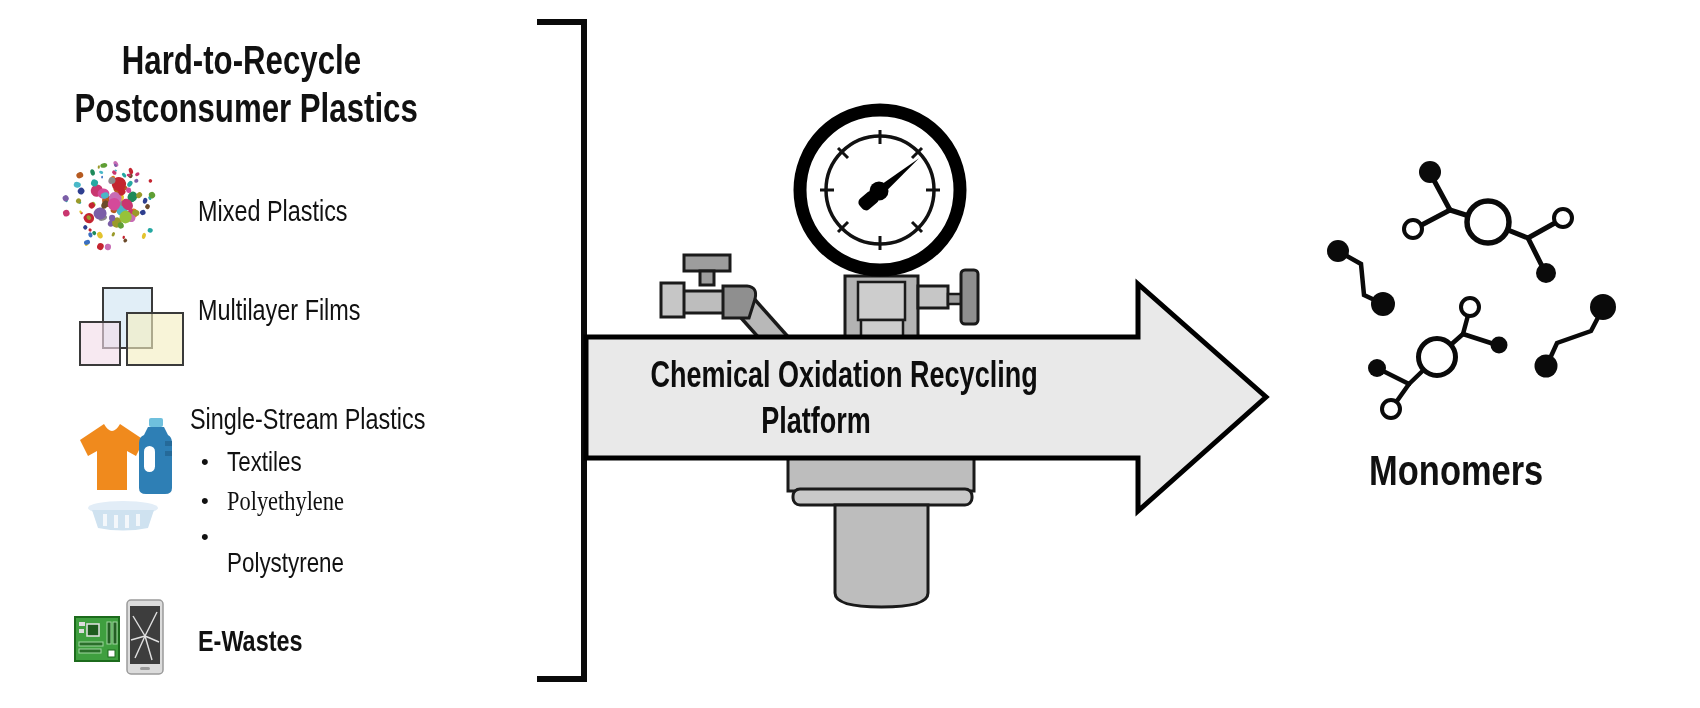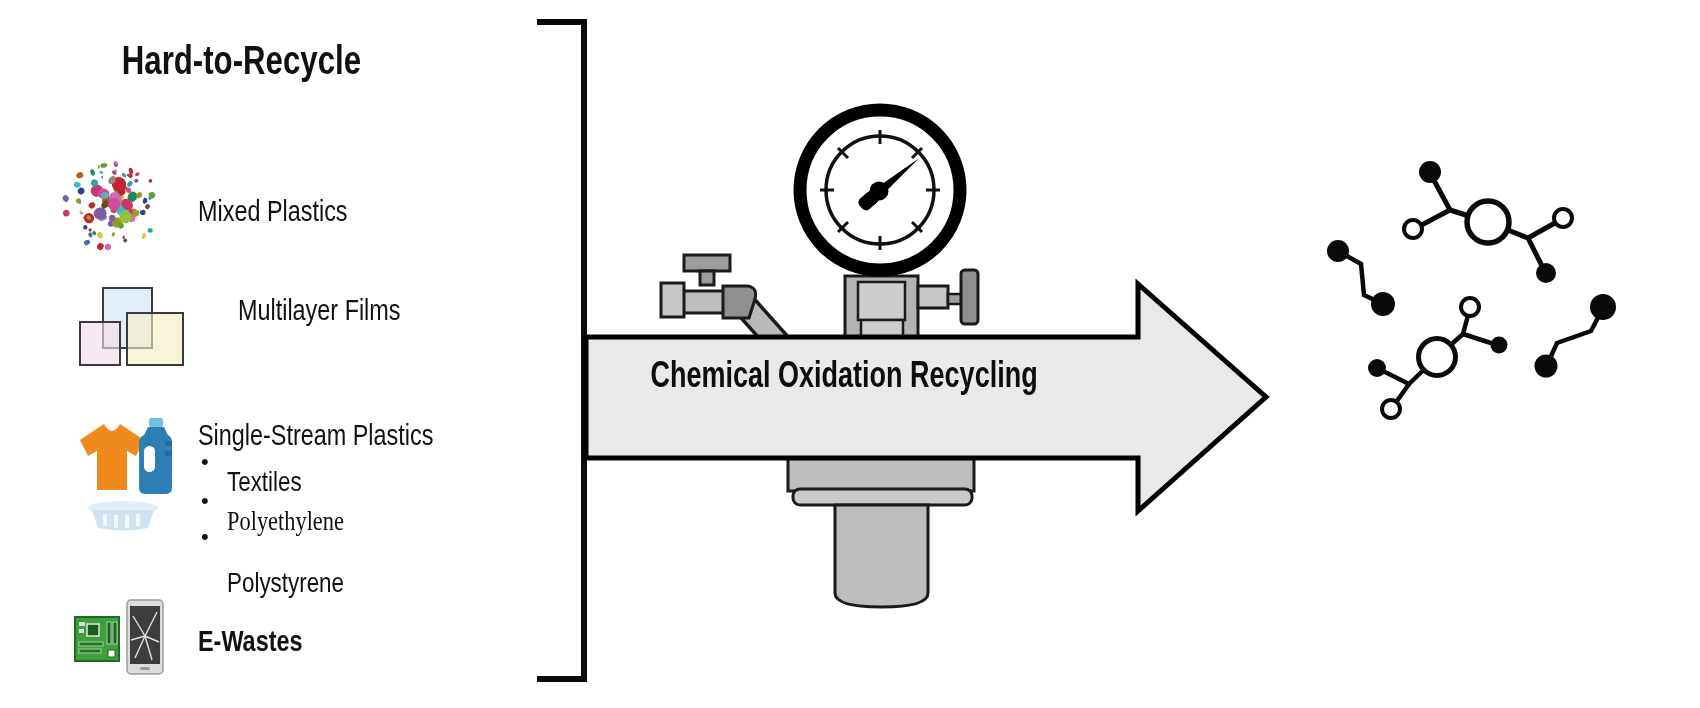--- a/index.html
+++ b/index.html
@@ -8,32 +8,33 @@
   .abs{position:absolute;}
   
   .h-title{font-weight:bold;font-size:40px;line-height:48px;text-align:center;white-space:nowrap;}
   .h-title .cond{display:inline-block;transform:scaleX(.78);transform-origin:center;}
   .arrow-title{font-weight:bold;font-size:36px;line-height:46px;text-align:center;white-space:nowrap;color:#0d0d0d;}
   .arrow-title .cond{display:inline-block;transform:scaleX(.75);transform-origin:center;}
   .r-title{font-weight:bold;font-size:42px;line-height:46px;text-align:center;white-space:nowrap;}
   .r-title .cond{display:inline-block;transform:scaleX(.82);transform-origin:center;}
   .row-label{font-size:30px;line-height:34px;white-space:nowrap;}
   .row-label .cond{display:inline-block;transform:scaleX(.78);transform-origin:left center;}
-  .bullet-label{font-size:28px;line-height:30px;white-space:nowrap;margin-top:20px;}
+  .bullet-label{font-size:28px;line-height:30px;white-space:nowrap;}
   .bullet-label .cond{display:inline-block;transform:scaleX(.8);transform-origin:left center;}
   .bullet-dot{font-size:22px;line-height:30px;}
   .blackline{background:#0a0a0a;}
 </style>
 </head>
 <body>
 
 <div class="canvas">
 
   <div class="abs h-title" style="left:26px;top:36px;width:430px;">
     <div><span class="cond">Hard-to-Recycle</span></div>
+    <div><span class="cond">Postconsumer Plastics</span></div>
   </div>
 
   <svg class="abs" style="left:55px;top:158px;" width="112" height="100" viewBox="0 0 112 100">
       <g>
         <ellipse cx="26.1" cy="33.1" rx="3.4" ry="3.2" transform="rotate(136 26.1 33.1)" fill="#2e3f8f"></ellipse>
         <ellipse cx="38.7" cy="46.0" rx="2.4" ry="1.7" transform="rotate(52 38.7 46.0)" fill="#96c23a"></ellipse>
         <ellipse cx="46.2" cy="14.3" rx="2.1" ry="1.5" transform="rotate(19 46.2 14.3)" fill="#49b8c8"></ellipse>
         <ellipse cx="82.3" cy="16.2" rx="2.3" ry="1.7" transform="rotate(151 82.3 16.2)" fill="#c9366f"></ellipse>
         <ellipse cx="60.9" cy="5.9" rx="3.1" ry="2.1" transform="rotate(61 60.9 5.9)" fill="#c86cb4"></ellipse>
         <ellipse cx="78.5" cy="55.2" rx="4.6" ry="4.6" transform="rotate(49 78.5 55.2)" fill="#e07a22"></ellipse>
@@ -124,21 +125,21 @@
       </g>
     </svg>
   <div class="abs row-label" style="left:198px;top:194px;">
     <span class="cond">Mixed Plastics</span></div>
 
   <svg class="abs" style="left:75px;top:283px;" width="115" height="85" viewBox="0 0 115 85">
     <rect x="28" y="5" width="49" height="60" fill="#cfe3f2" fill-opacity=".62" stroke="#3a3a3a" stroke-width="2"></rect>
     <rect x="52" y="30" width="56" height="52" fill="#f3edc0" fill-opacity=".62" stroke="#3a3a3a" stroke-width="2"></rect>
     <rect x="5" y="39" width="40" height="43" fill="#f2dce8" fill-opacity=".62" stroke="#3a3a3a" stroke-width="2"></rect>
   </svg>
-  <div class="abs row-label" style="left:198px;top:293px;margin-left:40px;">
+  <div class="abs row-label" style="left:198px;top:293px;">
     <span class="cond">Multilayer Films</span></div>
 
   <svg class="abs" style="left:60px;top:410px;" width="120" height="125" viewBox="0 0 120 125">
     <path d="M20,30 L44,14 Q52,28 60,14 L84,30 L76,46 L67,41 L67,80 L37,80 L37,41 L28,46 Z" fill="#f08a1d"></path>
     <g>
       <rect x="89" y="8" width="14" height="9" rx="2" fill="#6fc0dd"></rect>
       <path d="M88,17 L104,17 L108,25 Q112,27 112,33 L112,78 Q112,84 105,84 L86,84 Q79,84 79,78 L79,33 Q79,27 84,25 Z" fill="#2e7fb5"></path>
       <rect x="105" y="31" width="7" height="5" fill="#256a99"></rect>
       <rect x="105" y="41" width="7" height="5" fill="#256a99"></rect>
       <rect x="84" y="36" width="11" height="26" rx="5.5" fill="#ffffff"></rect>
@@ -147,21 +148,21 @@
       <ellipse cx="63" cy="98" rx="35" ry="7" fill="#e2edf7"></ellipse>
       <path d="M32,100 L94,100 L88,118 Q63,123 38,118 Z" fill="#cfe2f0"></path>
       <g stroke="#ffffff" stroke-width="4" opacity=".75">
         <line x1="45" y1="104" x2="45" y2="116"></line>
           <line x1="56" y1="105" x2="56" y2="118"></line>
         <line x1="67" y1="105" x2="67" y2="118"></line>
           <line x1="78" y1="104" x2="78" y2="116"></line>
       </g>
     </g>
   </svg>
-  <div class="abs row-label" style="left:198px;top:402px;margin-top:16px;">
+  <div class="abs row-label" style="left:190px;top:402px;">
     <span class="cond">Single-Stream Plastics</span></div>
   <div class="abs bullet-dot" style="left:201px;top:447px;">•</div>
   <div class="abs bullet-label" style="left:227px;top:447px;">
     <span class="cond">Textiles</span></div>
   <div class="abs bullet-dot" style="left:201px;top:486px;">•</div>
   <div class="abs bullet-label" style="left:227px;top:486px;font-family:Liberation Serif, serif;">
     <span class="cond">Polyethylene</span></div>
   <div class="abs bullet-dot" style="left:201px;top:522px;">•</div>
   <div class="abs bullet-label" style="left:227px;top:548px;">
     <span class="cond">Polystyrene</span></div>
@@ -245,20 +246,21 @@
       <rect x="788" y="440" width="186" height="51" fill="#bdbdbd" stroke="#1a1a1a" stroke-width="3"></rect>
       <rect x="793" y="489" width="179" height="16" rx="7" fill="#c9c9c9" stroke="#1a1a1a" stroke-width="3"></rect>
       <path d="M835,505 h93 v88 q0,14 -46.5,14 q-46.5,0 -46.5,-14 z" fill="#bdbdbd" stroke="#1a1a1a" stroke-width="3"></path>
     </g>
 
     <polygon points="586,337 1138,337 1138,284 1266,397 1138,511 1138,458 586,458" fill="#e9e9e9" stroke="#000000" stroke-width="5"></polygon>
   </svg>
 
   <div class="abs arrow-title" style="left:586px;top:352px;width:460px;">
     <div><span class="cond">Chemical Oxidation Recycling</span></div>
+    <div><span class="cond">Platform</span></div>
   </div>
 
   <svg class="abs" style="left:1310px;top:150px;" width="340" height="270" viewBox="1310 150 340 270">
     <g stroke="#0a0a0a" stroke-width="5" stroke-linecap="round">
       <line x1="1430" y1="173" x2="1450" y2="210"></line>
         <line x1="1450" y1="210" x2="1414" y2="229"></line>
       <line x1="1450" y1="210" x2="1488" y2="222"></line>
         <line x1="1488" y1="222" x2="1528" y2="238"></line>
       <line x1="1528" y1="238" x2="1562" y2="219"></line>
         <line x1="1528" y1="238" x2="1545" y2="272"></line>
@@ -286,15 +288,16 @@
     <circle cx="1499" cy="345" r="8.5" fill="#0a0a0a"></circle>
     <circle cx="1377" cy="368" r="9" fill="#0a0a0a"></circle>
     <circle cx="1391" cy="409" r="9" fill="#ffffff" stroke="#0a0a0a" stroke-width="4"></circle>
 
     <path d="M1603,308 L1591,331 L1557,343 L1547,365" fill="none" stroke="#0a0a0a" stroke-width="4.5"></path>
     <circle cx="1603" cy="307" r="13" fill="#0a0a0a"></circle>
     <circle cx="1546" cy="366" r="11.5" fill="#0a0a0a"></circle>
   </svg>
 
   <div class="abs r-title" style="left:1291px;top:448px;width:330px;">
+    <div><span class="cond">Monomers</span></div>
   </div>
 
 </div>
 
 </body></html>

